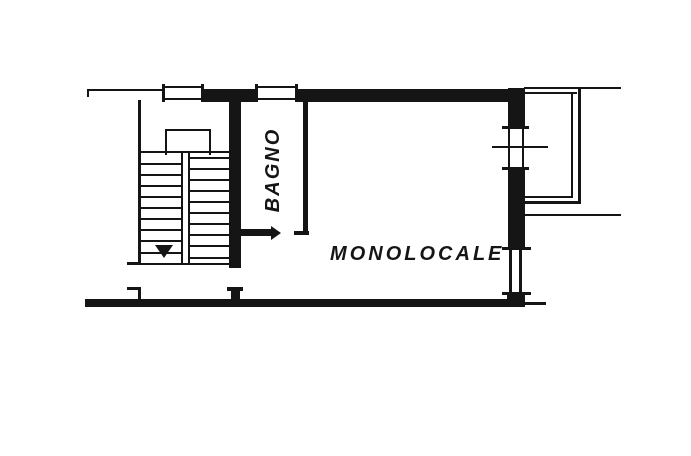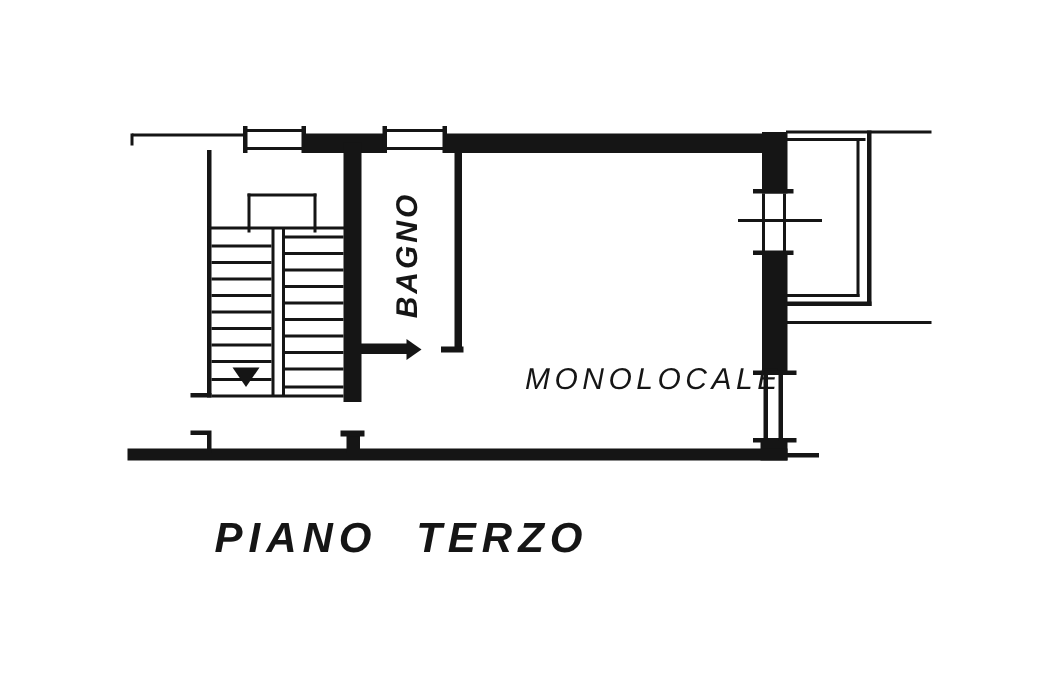--- a/index.html
+++ b/index.html
@@ -18,21 +18,21 @@
     white-space:nowrap;
     line-height:1;
   }
   #bagno-label{
     left:272px;top:170px;
     transform:translate(-50%,-50%) rotate(-90deg);
     font-size:20px;letter-spacing:2px;font-weight:bold;
   }
   #monolocale-label{
     left:330px;top:243px;
-    font-size:20px;letter-spacing:3px;font-weight:normal;margin-left:20px;
+    font-size:20px;letter-spacing:3px;font-weight:bold;
   }
   #caption-label{
     left:143px;top:345px;
     font-size:28px;letter-spacing:4px;word-spacing:14px;font-weight:bold;
   }
   .tri-down{
     position:absolute;width:0;height:0;
     border-left:9px solid transparent;
     border-right:9px solid transparent;
     border-top:13px solid var(--ink,#151515);
@@ -136,15 +136,14 @@
   <div class="ink" style="left:240px;top:229px;width:32px;height:7px;"></div>
   <div class="tri-right" style="left:271px;top:226px;"></div>
 
   <div class="ink" style="left:138px;top:290px;width:3px;height:12px;"></div>
   <div class="ink" style="left:127px;top:287px;width:14px;height:3px;"></div>
   <div class="ink" style="left:231px;top:290px;width:9px;height:12px;"></div>
   <div class="ink" style="left:227px;top:287px;width:16px;height:4px;"></div>
 
   <div id="bagno-label" class="label">BAGNO</div>
   <div id="monolocale-label" class="label">MONOLOCALE</div>
-  <div id="caption-label" class="label">PIANO TERZO</div>
 
 </div>
 
 </body></html>

